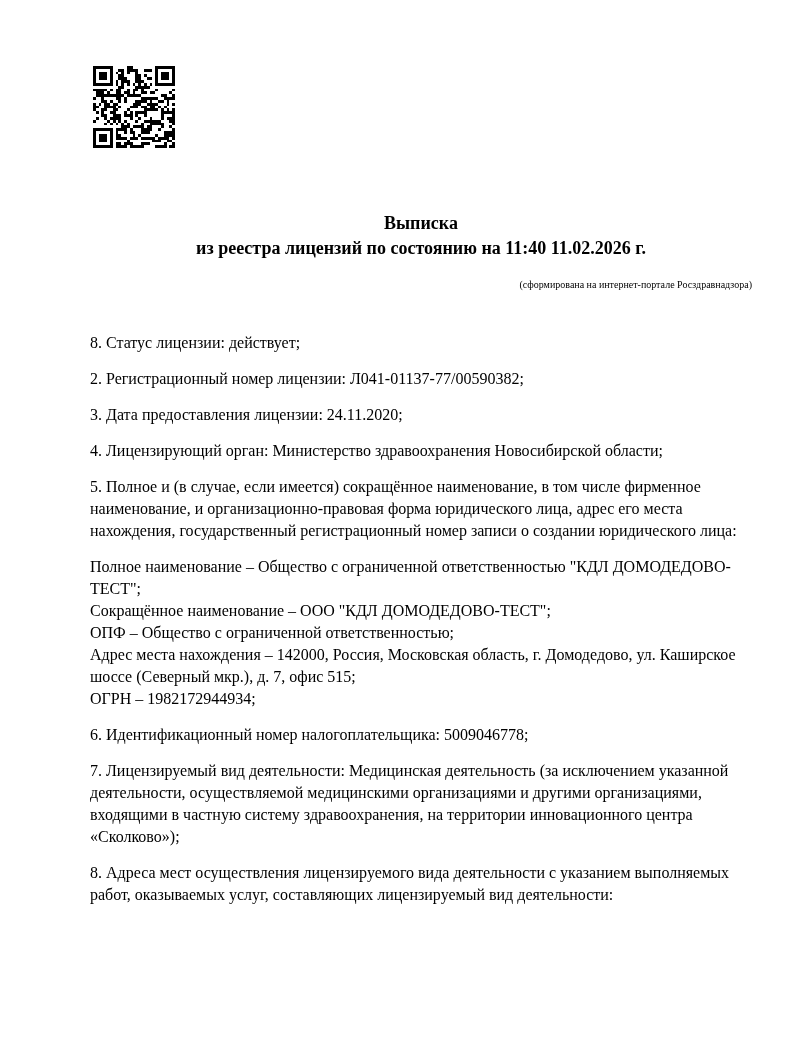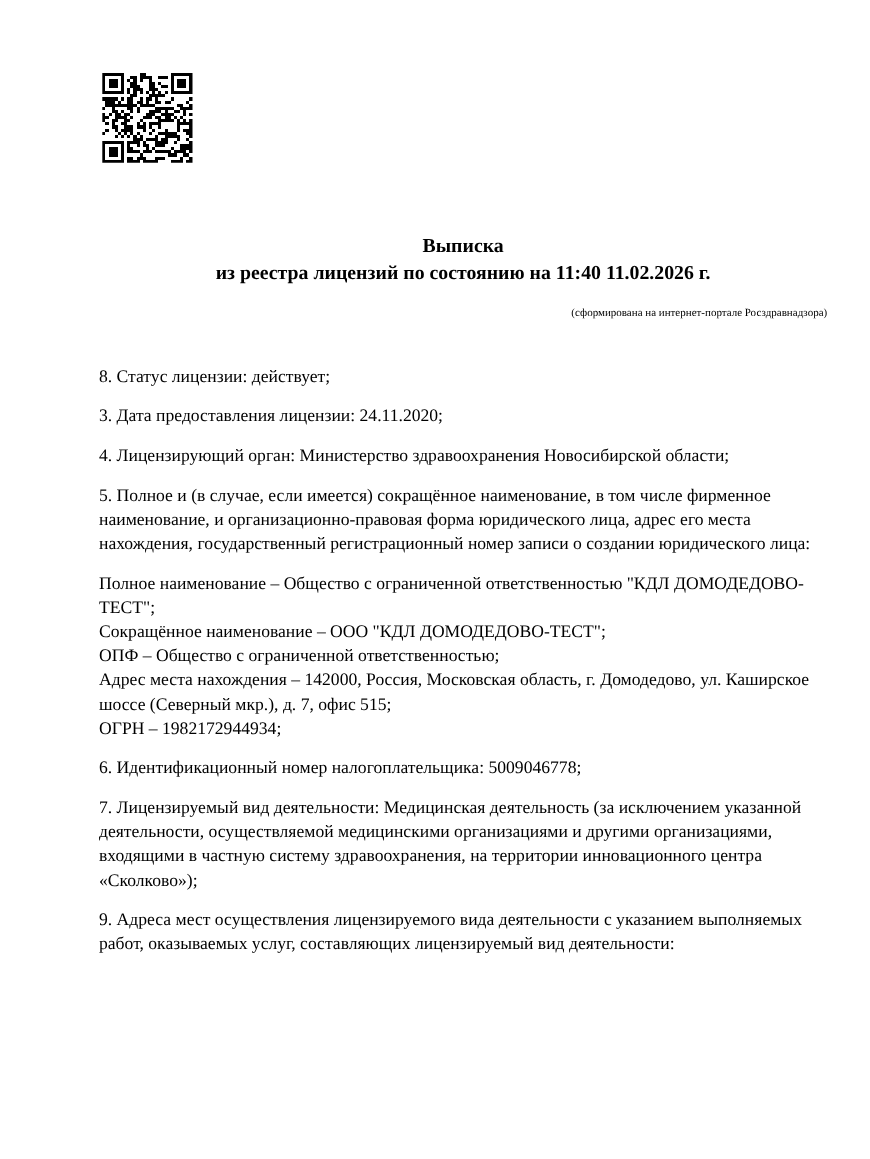--- a/index.html
+++ b/index.html
@@ -491,36 +491,37 @@
       <div>Выписка</div>
       <div>из реестра лицензий по состоянию на 11:40 11.02.2026 г.</div>
     </div>
 
     <div class="subtitle">(сформирована на интернет-портале Росздравнадзора)</div>
 
     <div class="body-text">
 
       <p class="para">8. Статус лицензии: действует;</p>
 
+      <p class="para">2. Регистрационный номер лицензии: Л041-01137-77/00590382;</p>
 
       <p class="para">3. Дата предоставления лицензии: 24.11.2020;</p>
 
       <p class="para">4. Лицензирующий орган: Министерство здравоохранения Новосибирской области;</p>
 
       <p class="para">5. Полное и (в случае, если имеется) сокращённое наименование, в том числе фирменное наименование, и организационно-правовая форма юридического лица, адрес его места нахождения, государственный регистрационный номер записи о создании юридического лица:</p>
 
       <div class="org-details">
         <p class="org-line">Полное наименование – Общество с ограниченной ответственностью "КДЛ ДОМОДЕДОВО-ТЕСТ";</p>
         <p class="org-line">Сокращённое наименование – ООО "КДЛ ДОМОДЕДОВО-ТЕСТ";</p>
         <p class="org-line">ОПФ – Общество с ограниченной ответственностью;</p>
         <p class="org-line">Адрес места нахождения – 142000, Россия, Московская область, г. Домодедово, ул. Каширское шоссе (Северный мкр.), д. 7, офис 515;</p>
         <p class="org-line">ОГРН – 1982172944934;</p>
       </div>
 
       <p class="para">6. Идентификационный номер налогоплательщика: 5009046778;</p>
 
       <p class="para">7. Лицензируемый вид деятельности: Медицинская деятельность (за исключением указанной деятельности, осуществляемой медицинскими организациями и другими организациями, входящими в частную систему здравоохранения, на территории инновационного центра «Сколково»);</p>
 
-      <p class="para">9. Адреса мест осуществления лицензируемого вида деятельности с указанием выполняемых работ, оказываемых услуг, составляющих лицензируемый вид деятельности:</p>
+      <p class="para">8. Адреса мест осуществления лицензируемого вида деятельности с указанием выполняемых работ, оказываемых услуг, составляющих лицензируемый вид деятельности:</p>
 
     </div>
   </div>
 </div>
 
 </body></html>

